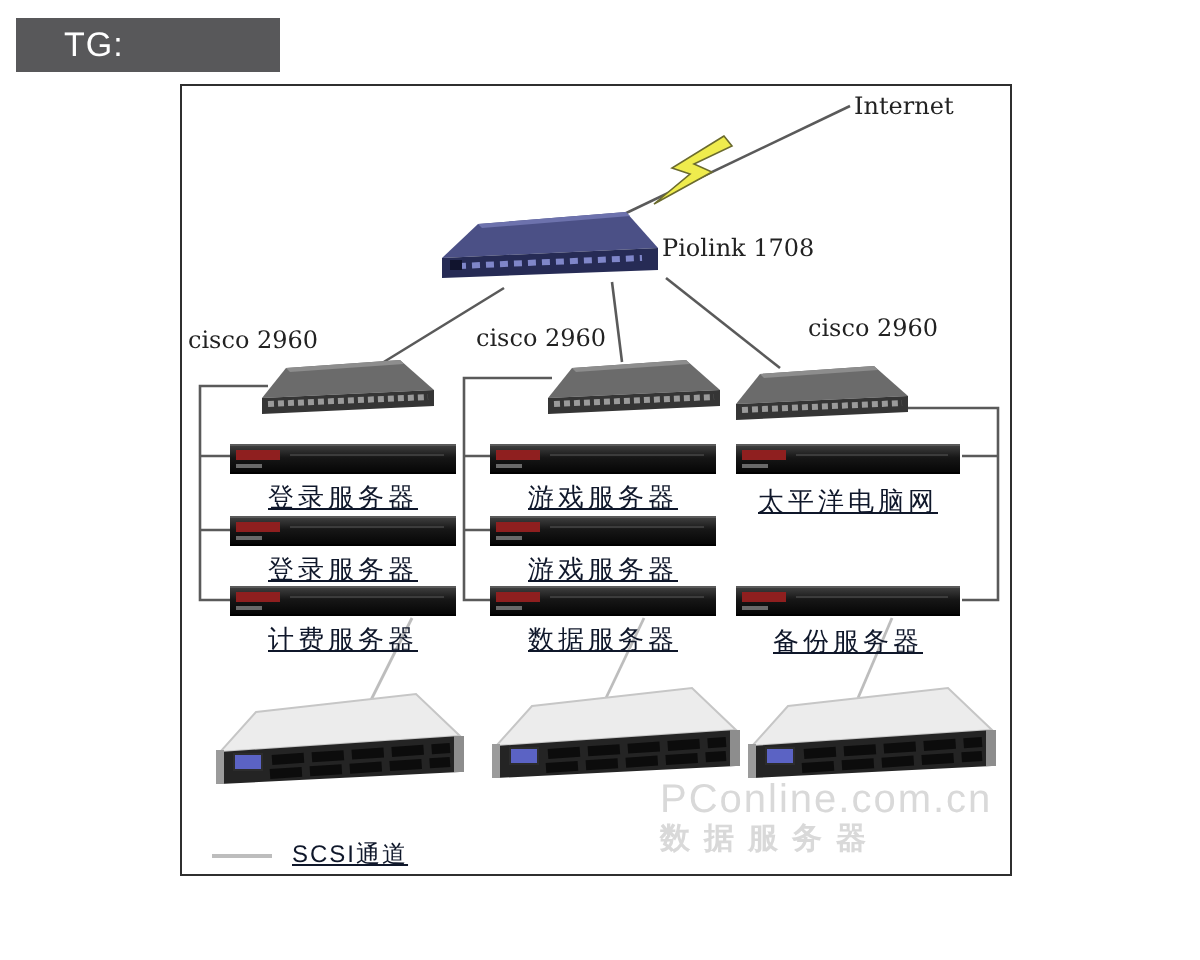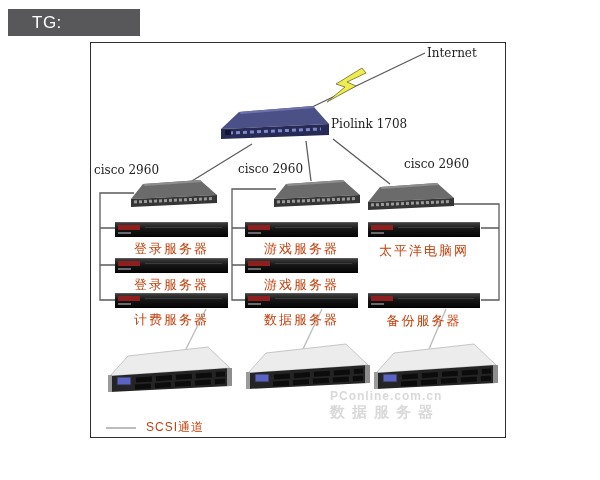--- a/index.html
+++ b/index.html
@@ -13,39 +13,39 @@
 
   .frame { position:absolute; left:90px; top:42px; width:416px; height:396px;
     border:1px solid #2f2f2f; background:#fff; }
 
   .overlay { position:absolute; left:0; top:0; width:600px; height:480px; pointer-events:none; }
 
   .device { position:absolute; }
 
   .label { position:absolute; color:#222; font-size:12px; font-family:"DejaVu Serif",serif; white-space:nowrap; }
 
-  .cn { position:absolute; color:#c2410c; font-size:13px; letter-spacing:2px;
-    text-align:center; font-family:"Liberation Sans",sans-serif; white-space:nowrap; }
+  .cn { position:absolute; color:#0f172a; font-size:13px; letter-spacing:2px;
+    text-align:center; font-family:"Liberation Sans",sans-serif; white-space:nowrap;text-decoration:underline; }
   .cn.small { font-size:12px; letter-spacing:1px; text-align:left; }
 
   .server { position:absolute; height:15px;
     background:linear-gradient(180deg,#3d3d3d 0%,#161616 45%,#060606 100%);
     border-top:1px solid #5a5a5a; border-bottom:1px solid #000; }
   .server .brand { position:absolute; left:3px; top:2px; width:22px; height:5px; background:#8f1f1f; }
   .server .strip { position:absolute; left:3px; top:9px; width:13px; height:2px; background:#696969; }
   .server .vent  { position:absolute; left:30px; top:4px; right:6px; height:1px; background:#3c3c3c; }
 
   .legend-row { position:absolute; display:flex; align-items:center; gap:10px; }
   .legend-swatch { width:30px; height:2px; }
   .legend-swatch.eth { background:#5a5a5a; }
   .legend-swatch.scsi { background:#bdbdbd; }
 
   .watermark { position:absolute; left:330px; top:390px; color:#d9d9d9;
     text-shadow:1px 1px 0 #ffffff; text-align:left; line-height:1.0; }
-  .wm1 { font-size:12px; font-weight:bold; letter-spacing:1px; }
+  .wm1 { font-size:20px; font-weight:normal; letter-spacing:1px; }
   .wm2 { font-size:15px; font-weight:bold; letter-spacing:7px; margin-top:2px; }
 
   .site-banner { position:absolute; left:395px; top:443px; width:205px; height:30px;
     background:#58585a; color:#fff; font-size:16px;
     display:flex; align-items:center; justify-content:center; letter-spacing:.3px; }
 </style>
 </head>
 <body>
 
 <div class="canvas">

